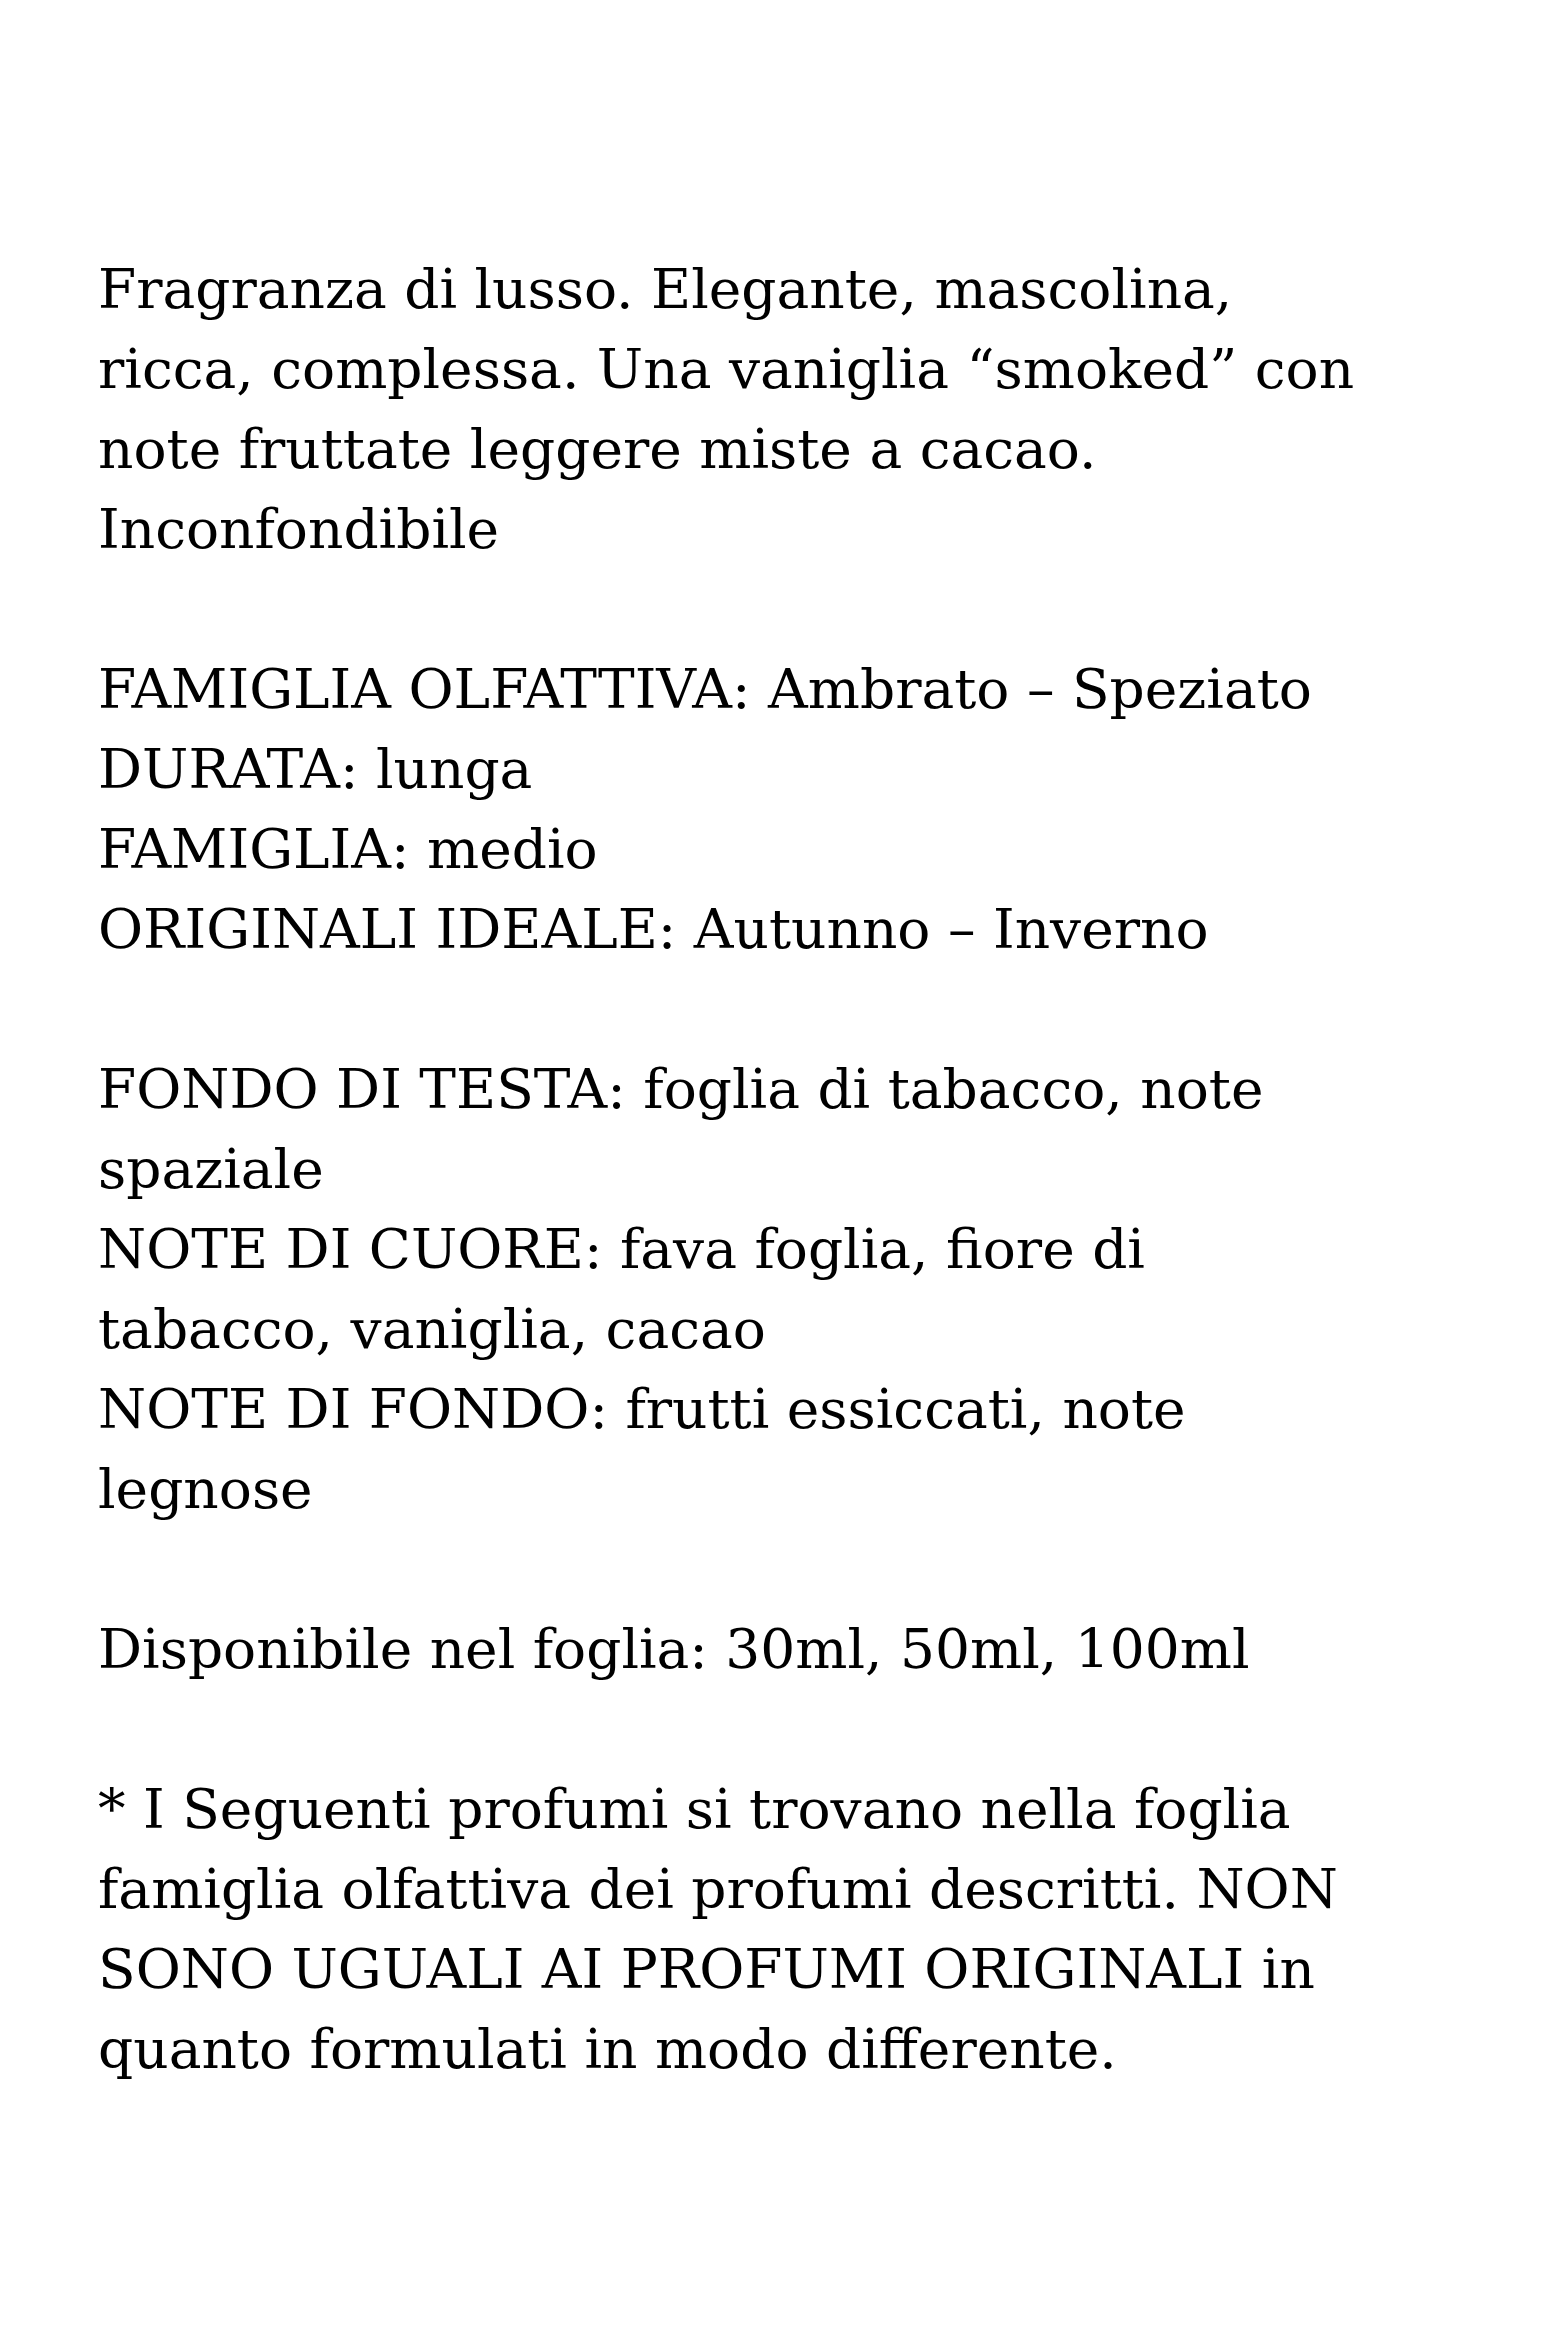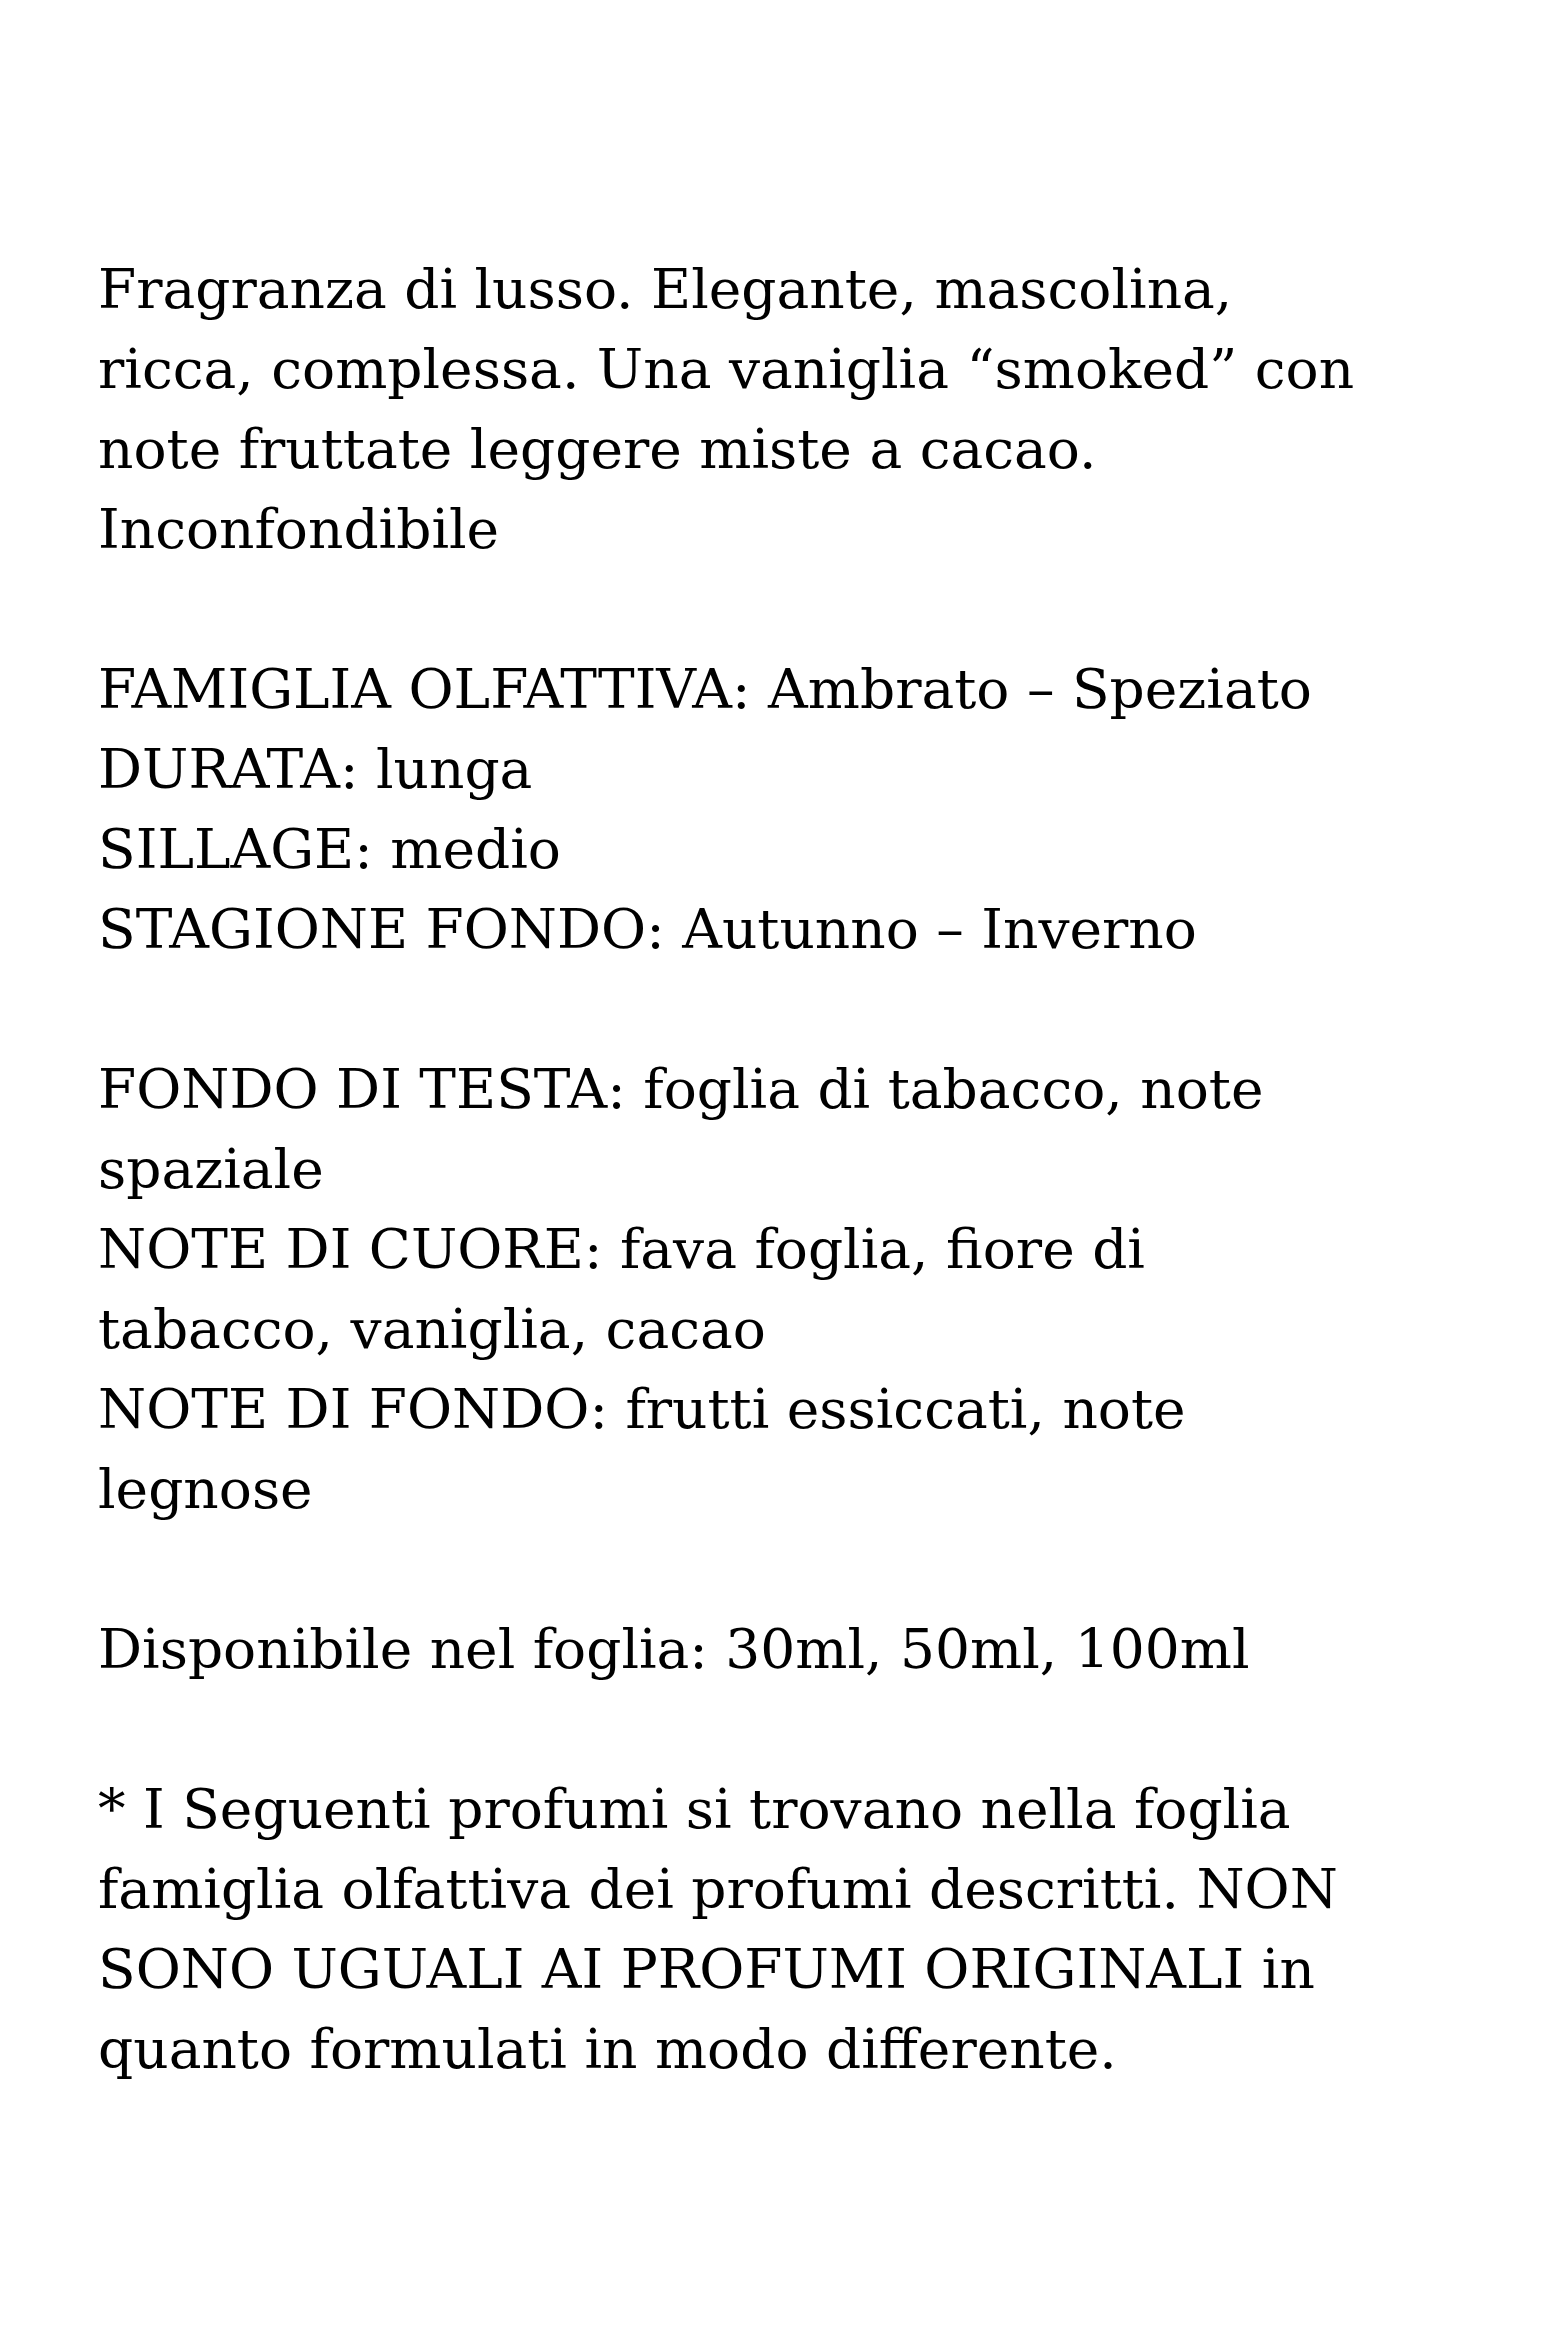--- a/index.html
+++ b/index.html
@@ -44,22 +44,22 @@
     <span class="line">ricca, complessa. Una vaniglia “smoked” con</span>
     <span class="line">note fruttate leggere miste a cacao.</span>
     <span class="line">Inconfondibile</span>
   </div>
 
   <span class="blank"></span>
 
   <div>
     <span class="line">FAMIGLIA OLFATTIVA: Ambrato – Speziato</span>
     <span class="line">DURATA: lunga</span>
-    <span class="line">SILLAGE: medio</span>
-    <span class="line">STAGIONE FONDO: Autunno – Inverno</span>
+    <span class="line">FAMIGLIA: medio</span>
+    <span class="line">ORIGINALI IDEALE: Autunno – Inverno</span>
   </div>
 
   <span class="blank"></span>
 
   <div>
     <span class="line">FONDO DI TESTA: foglia di tabacco, note</span>
     <span class="line">spaziale</span>
     <span class="line">NOTE DI CUORE: fava foglia, fiore di</span>
     <span class="line">tabacco, vaniglia, cacao</span>
     <span class="line">NOTE DI FONDO: frutti essiccati, note</span>

